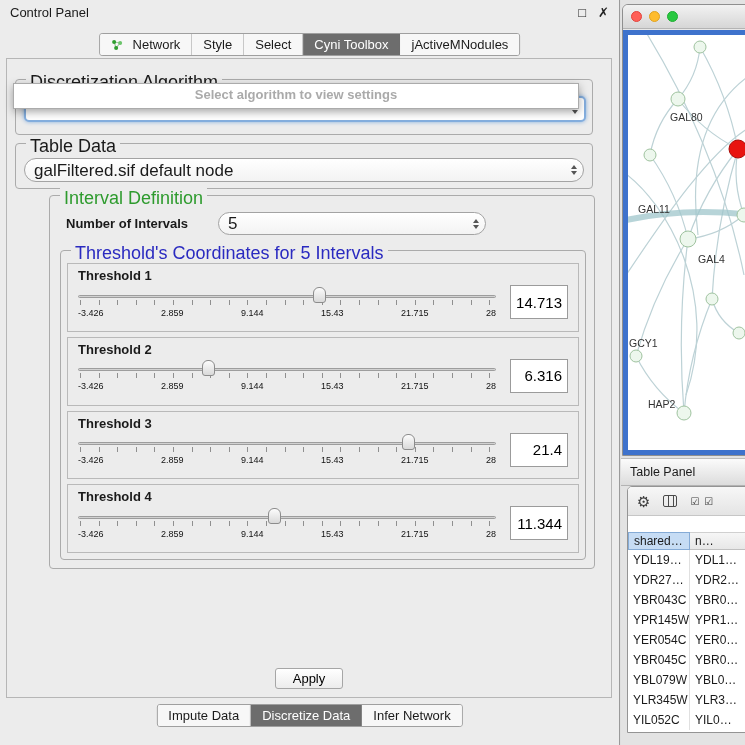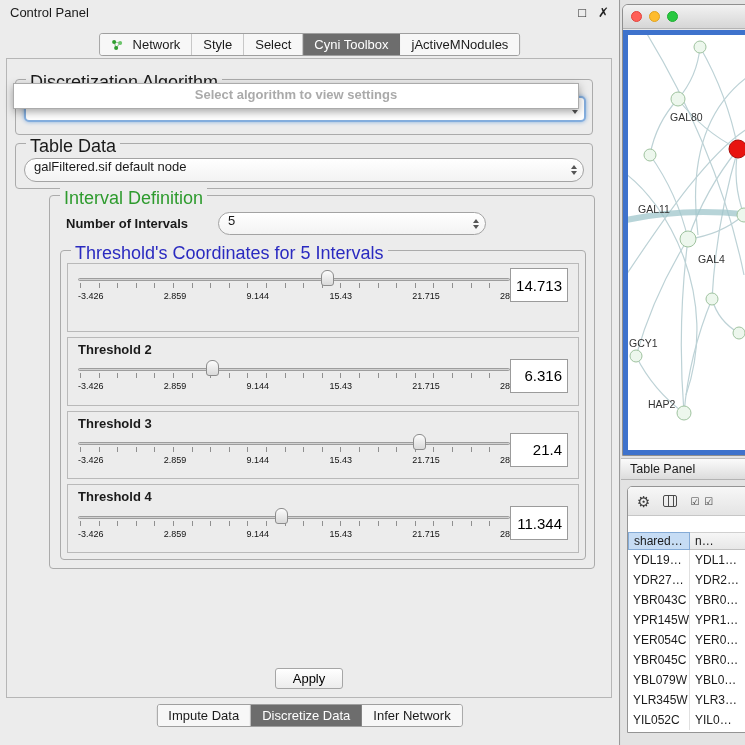--- a/index.html
+++ b/index.html
@@ -29,37 +29,37 @@
 
   #algo-group{left:8px;top:20px;right:18px;height:56px;}
   #algo-combo{position:absolute;left:8px;top:16px;right:6px;height:26px;border:2px solid #84aede;border-radius:5px;background:#fff;box-shadow:0 0 4px #84aede;}
 
   .popup{position:absolute;left:6px;top:24px;width:566px;background:#fff;border:1px solid #ababab;box-shadow:0 3px 9px rgba(0,0,0,.35);z-index:30;padding-bottom:5px;}
   .popup-prompt{text-align:center;color:#aaa;font-size:13px;padding:3px 0 1px;font-weight:bold;}
   .popup-option{font-size:13px;padding:1px 4px;white-space:nowrap;}
   .popup-option.bold{font-weight:bold;}
 
   #table-data-group{left:8px;top:84px;right:18px;height:46px;}
-  .combo{position:absolute;background:linear-gradient(#ffffff,#f3f3f3);border:1px solid #a3a3a3;border-radius:12px;font-size:13px;display:flex;align-items:flex-start;padding:0 24px 0 9px;white-space:nowrap;overflow:hidden;}
+  .combo{position:absolute;background:linear-gradient(#ffffff,#f3f3f3);border:1px solid #a3a3a3;border-radius:12px;font-size:17px;display:flex;align-items:flex-end;padding:0 24px 0 9px;white-space:nowrap;overflow:hidden;}
   .combo-arrows{position:absolute;right:6px;top:50%;transform:translateY(-50%);display:flex;flex-direction:column;gap:2px;}
   .combo-arrows i{display:block;width:0;height:0;border-left:3.5px solid transparent;border-right:3.5px solid transparent;}
   .combo-arrows i.up{border-bottom:4px solid #555;}
   .combo-arrows i.down{border-top:4px solid #555;}
   #table-data-combo{left:8px;right:8px;top:14px;height:24px;}
 
   #interval-group{left:42px;top:136px;right:16px;height:374px;}
   .noi-label{position:absolute;left:16px;top:20px;font-size:13px;font-weight:bold;}
   #noi-combo{left:168px;top:16px;width:268px;height:23px;}
 
   #thresholds-group{left:10px;top:54px;right:8px;bottom:8px;}
   #threshold-list{position:absolute;left:6px;right:6px;top:12px;bottom:6px;display:flex;flex-direction:column;gap:5px;}
   .threshold-panel{flex:1;border:1px solid #b9b9b9;padding:4px 10px 2px;background:#ececec;}
   .th-label{font-size:13px;font-weight:bold;margin-bottom:2px;}
   .th-row{display:flex;align-items:center;}
-  .th-slider-col{flex:1;margin-right:0;}
+  .th-slider-col{flex:1;margin-right:14px;}
   .th-trackwrap{position:relative;height:18px;}
   .th-track{position:absolute;left:0;right:0;top:8px;height:3px;background:#d2d2d2;border:1px solid #9d9d9d;border-radius:2px;}
   .th-ticks{position:absolute;left:2px;right:2px;top:13px;height:5px;background-image:repeating-linear-gradient(90deg,#8f8f8f 0 1px,transparent 1px 18.6px);}
   .th-thumb{position:absolute;top:0;width:13px;height:16px;background:linear-gradient(#fcfcfc,#d9d9d9);border:1px solid #8c8c8c;border-radius:6px 6px 3px 3px;}
   .th-scale{display:flex;justify-content:space-between;font-size:9px;margin-top:3px;color:#111;}
   .th-value{width:58px;height:27px;border:1px solid #9b9b9b;background:#fff;font-size:15px;text-align:right;padding:16px 5px;font-family:inherit;}
 
   #attrs-group{left:42px;top:518px;right:24px;height:84px;}
   .attrs-title{position:absolute;left:10px;top:12px;font-size:13px;font-weight:bold;}
   .listbox{position:absolute;left:8px;right:8px;top:30px;bottom:4px;background:#fff;border:1px solid #b5b5b5;overflow:hidden;}
@@ -76,21 +76,21 @@
   .traffic{width:11px;height:11px;border-radius:50%;}
   .traffic.red{background:#ff5f57;border:1px solid #e2443d;}
   .traffic.yellow{background:#febc2e;border:1px solid #e0a321;}
   .traffic.green{background:#28c840;border:1px solid #1eae32;}
   .nw-canvas{position:absolute;left:0;top:25px;right:0;bottom:0;border:5px solid #3e72cc;background:#fff;}
   .nw-canvas svg{width:100%;height:100%;display:block;}
   .net-edge{fill:none;stroke:#bdd2d6;stroke-width:1.2;}
   .net-edge.thick{stroke:#9fc6cb;stroke-width:6;opacity:.75;}
   .net-label{font-size:10.5px;fill:#333;}
 
-  #table-panel-header{position:absolute;left:0;top:458px;width:124px;height:22px;background:linear-gradient(#fbfbfb,#dcdcdc);border-top:1px solid #bdbdbd;border-bottom:1px solid #b3b3b3;display:flex;align-items:center;padding-left:9px;font-size:12.5px;}
+  #table-panel-header{position:absolute;left:0;top:458px;width:124px;height:28px;background:linear-gradient(#fbfbfb,#dcdcdc);border-top:1px solid #bdbdbd;border-bottom:1px solid #b3b3b3;display:flex;align-items:center;padding-left:9px;font-size:12.5px;}
 
   #table-window{position:absolute;left:6px;top:486px;width:126px;height:247px;background:#fff;border:1px solid #949494;border-radius:5px 5px 0 0;overflow:hidden;}
   .tw-toolbar{height:29px;background:linear-gradient(#f7f7f7,#e4e4e4);border-bottom:1px solid #c6c6c6;display:flex;align-items:center;padding-left:9px;gap:13px;}
   .gear-glyph{font-size:15px;color:#3a3a3a;line-height:1;}
   .columns-glyph{width:14px;height:12px;border:1.5px solid #4a4a4a;border-radius:2px;background-image:linear-gradient(90deg,transparent 0 4px,#4a4a4a 4px 5.5px,transparent 5.5px 9px,#4a4a4a 9px 10.5px,transparent 10.5px);}
   .checks-glyph{font-size:10px;color:#3a3a3a;letter-spacing:1px;white-space:nowrap;}
   .tw-spacer{height:16px;background:#fff;}
   .tw-header{display:flex;height:18px;font-size:12px;}
   .tw-header .hc{display:flex;align-items:center;padding-left:5px;overflow:hidden;white-space:nowrap;}
   .tw-header .hc.c0{width:62px;background:#c6dcf4;border:1px solid #85abd6;}
@@ -170,20 +170,21 @@
         <span class="combo-arrows">
             <i class="up"></i>
             <i class="down"></i>
           </span>
       </div>
 
       <div class="group" id="thresholds-group">
         <span class="group-label blue">Threshold's Coordinates for 5 Intervals</span>
         <div id="threshold-list">
             <div class="threshold-panel">
+              <div class="th-label">Threshold 1</div>
               <div class="th-row">
                 <div class="th-slider-col">
                   <div class="th-trackwrap">
                     <div class="th-track"></div>
                     <div class="th-ticks"></div>
                     <div class="th-thumb" style="left: calc(57.7% - 6px);"></div>
                   </div>
                   <div class="th-scale">
                     <span>-3.426</span>
                     <span>2.859</span>

